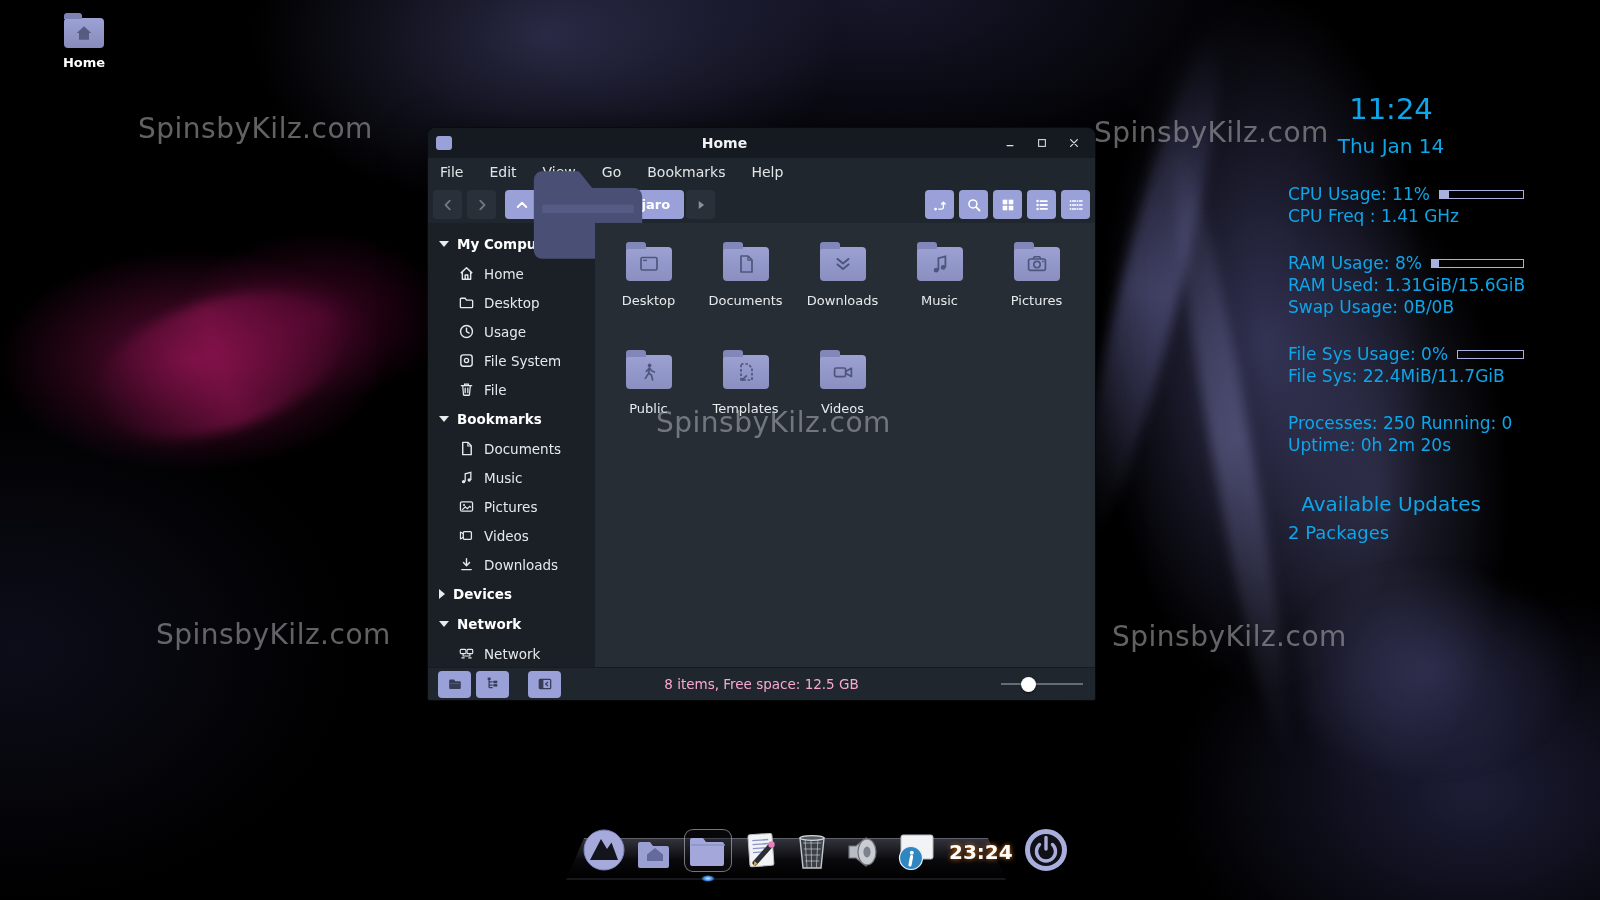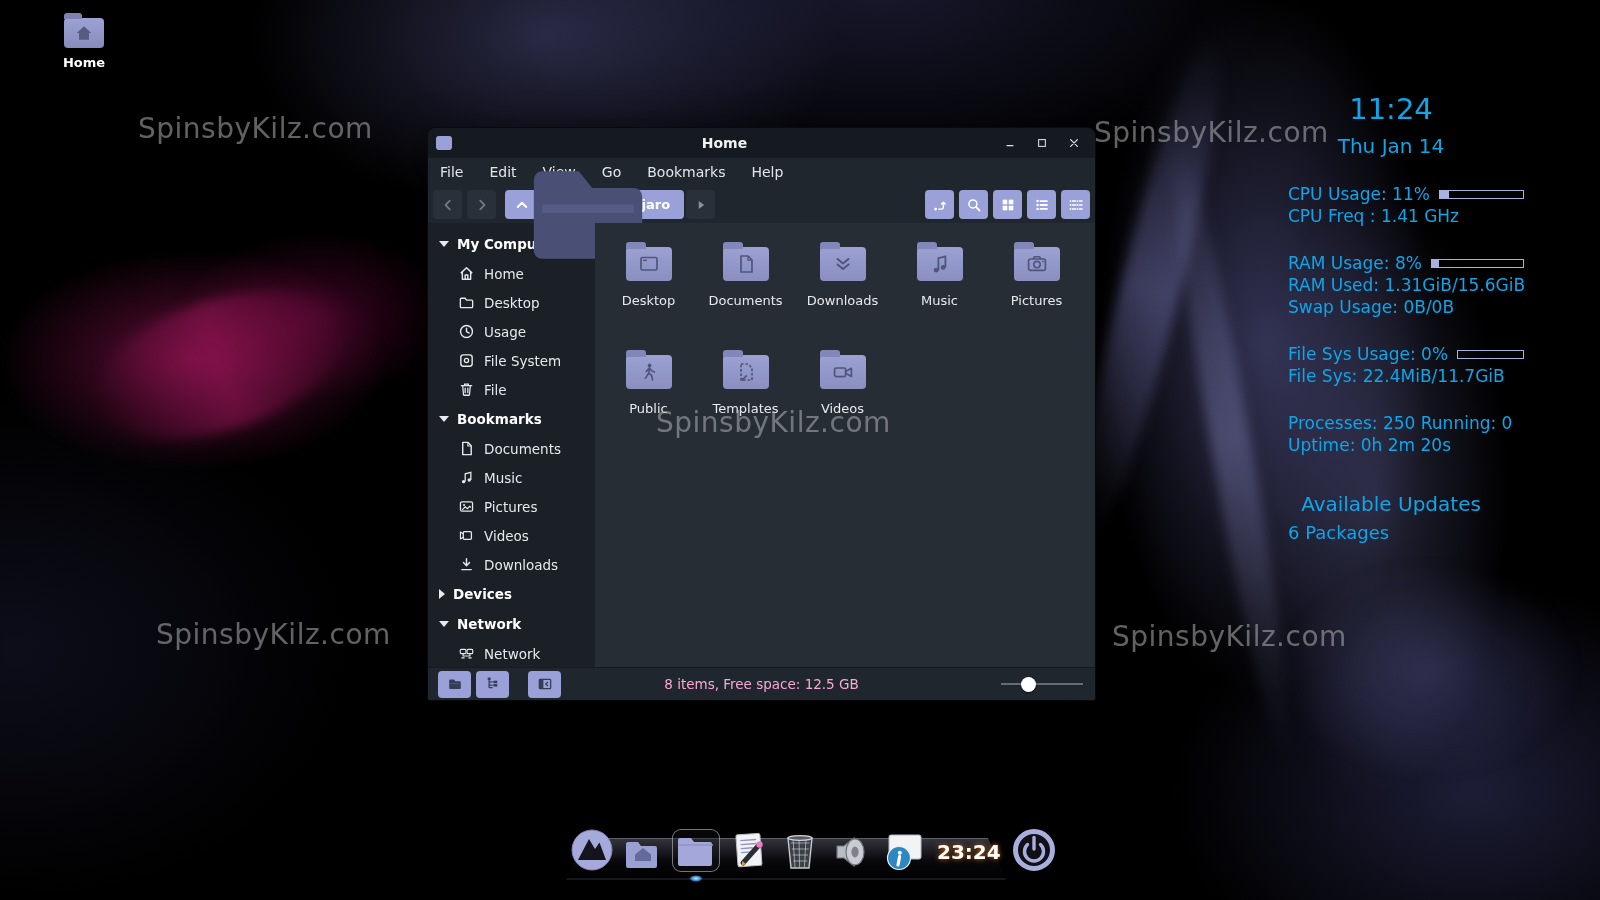--- a/index.html
+++ b/index.html
@@ -124,21 +124,21 @@
     border-radius:50%; background:#fff; box-shadow:0 1px 2px rgba(0,0,0,.6); }
 
   
   .dock { position:absolute; left:566px; top:816px; width:440px; height:68px; z-index:20; }
   .dock-base { position:absolute; left:0; right:0; bottom:4px; height:42px;
     background:linear-gradient(180deg, rgba(62,62,74,.85), rgba(10,10,14,.95) 55%, #000);
     clip-path:polygon(18px 0, calc(100% - 18px) 0, 100% 100%, 0 100%);
     border-bottom:2px solid #17171d; box-shadow:0 2px 8px rgba(0,0,0,.8); }
   .dock-base::before { content:""; position:absolute; left:18px; right:18px; top:0; height:1px;
     background:rgba(255,255,255,.22); }
-  .dock-icons { position:absolute; left:4px; bottom:12px; display:flex; align-items:flex-end; gap:9px; }
+  .dock-icons { position:absolute; left:16px; bottom:12px; display:flex; align-items:flex-end; gap:9px; }
   .dock-item { position:relative; display:flex; align-items:flex-end; cursor:pointer; }
   .dock-item svg { display:block; }
   .fm-active { border:1px solid rgba(205,205,215,.55); border-radius:9px; padding:4px 3px 3px; background:rgba(20,20,26,.35); }
   .run-dot { position:absolute; left:50%; bottom:-11px; width:14px; height:7px; transform:translateX(-50%);
     border-radius:50%; background:radial-gradient(closest-side,#cfe6ff,#3d8fe0 60%, transparent); filter:blur(.5px); }
   .dock-clock { font-size:20px; font-weight:bold; color:#fff; margin:0 2px 8px;
     text-shadow:0 0 5px rgba(235,120,20,.95), 0 0 2px #000, 0 1px 2px #000; }
 
   .hidden-defs { position:absolute; width:0; height:0; overflow:hidden; }
 </style>
@@ -361,21 +361,21 @@
     </div>
     <div class="c-sec">
       <div class="c-row">
           <span>Processes: 250   Running: 0</span>
         </div>
       <div class="c-row">
           <span>Uptime: 0h 2m 20s</span>
         </div>
     </div>
     <div class="c-updates">Available Updates</div>
-    <div class="c-pkgs">6 Packages</div>
+    <div class="c-pkgs">2 Packages</div>
   </div>
 
   <div class="window">
     <div class="titlebar">
       <span class="app-ico">
         <svg>
             <use href="#sym-folder-fill"></use>
           </svg>
       </span>
       <span class="title">Home</span>

